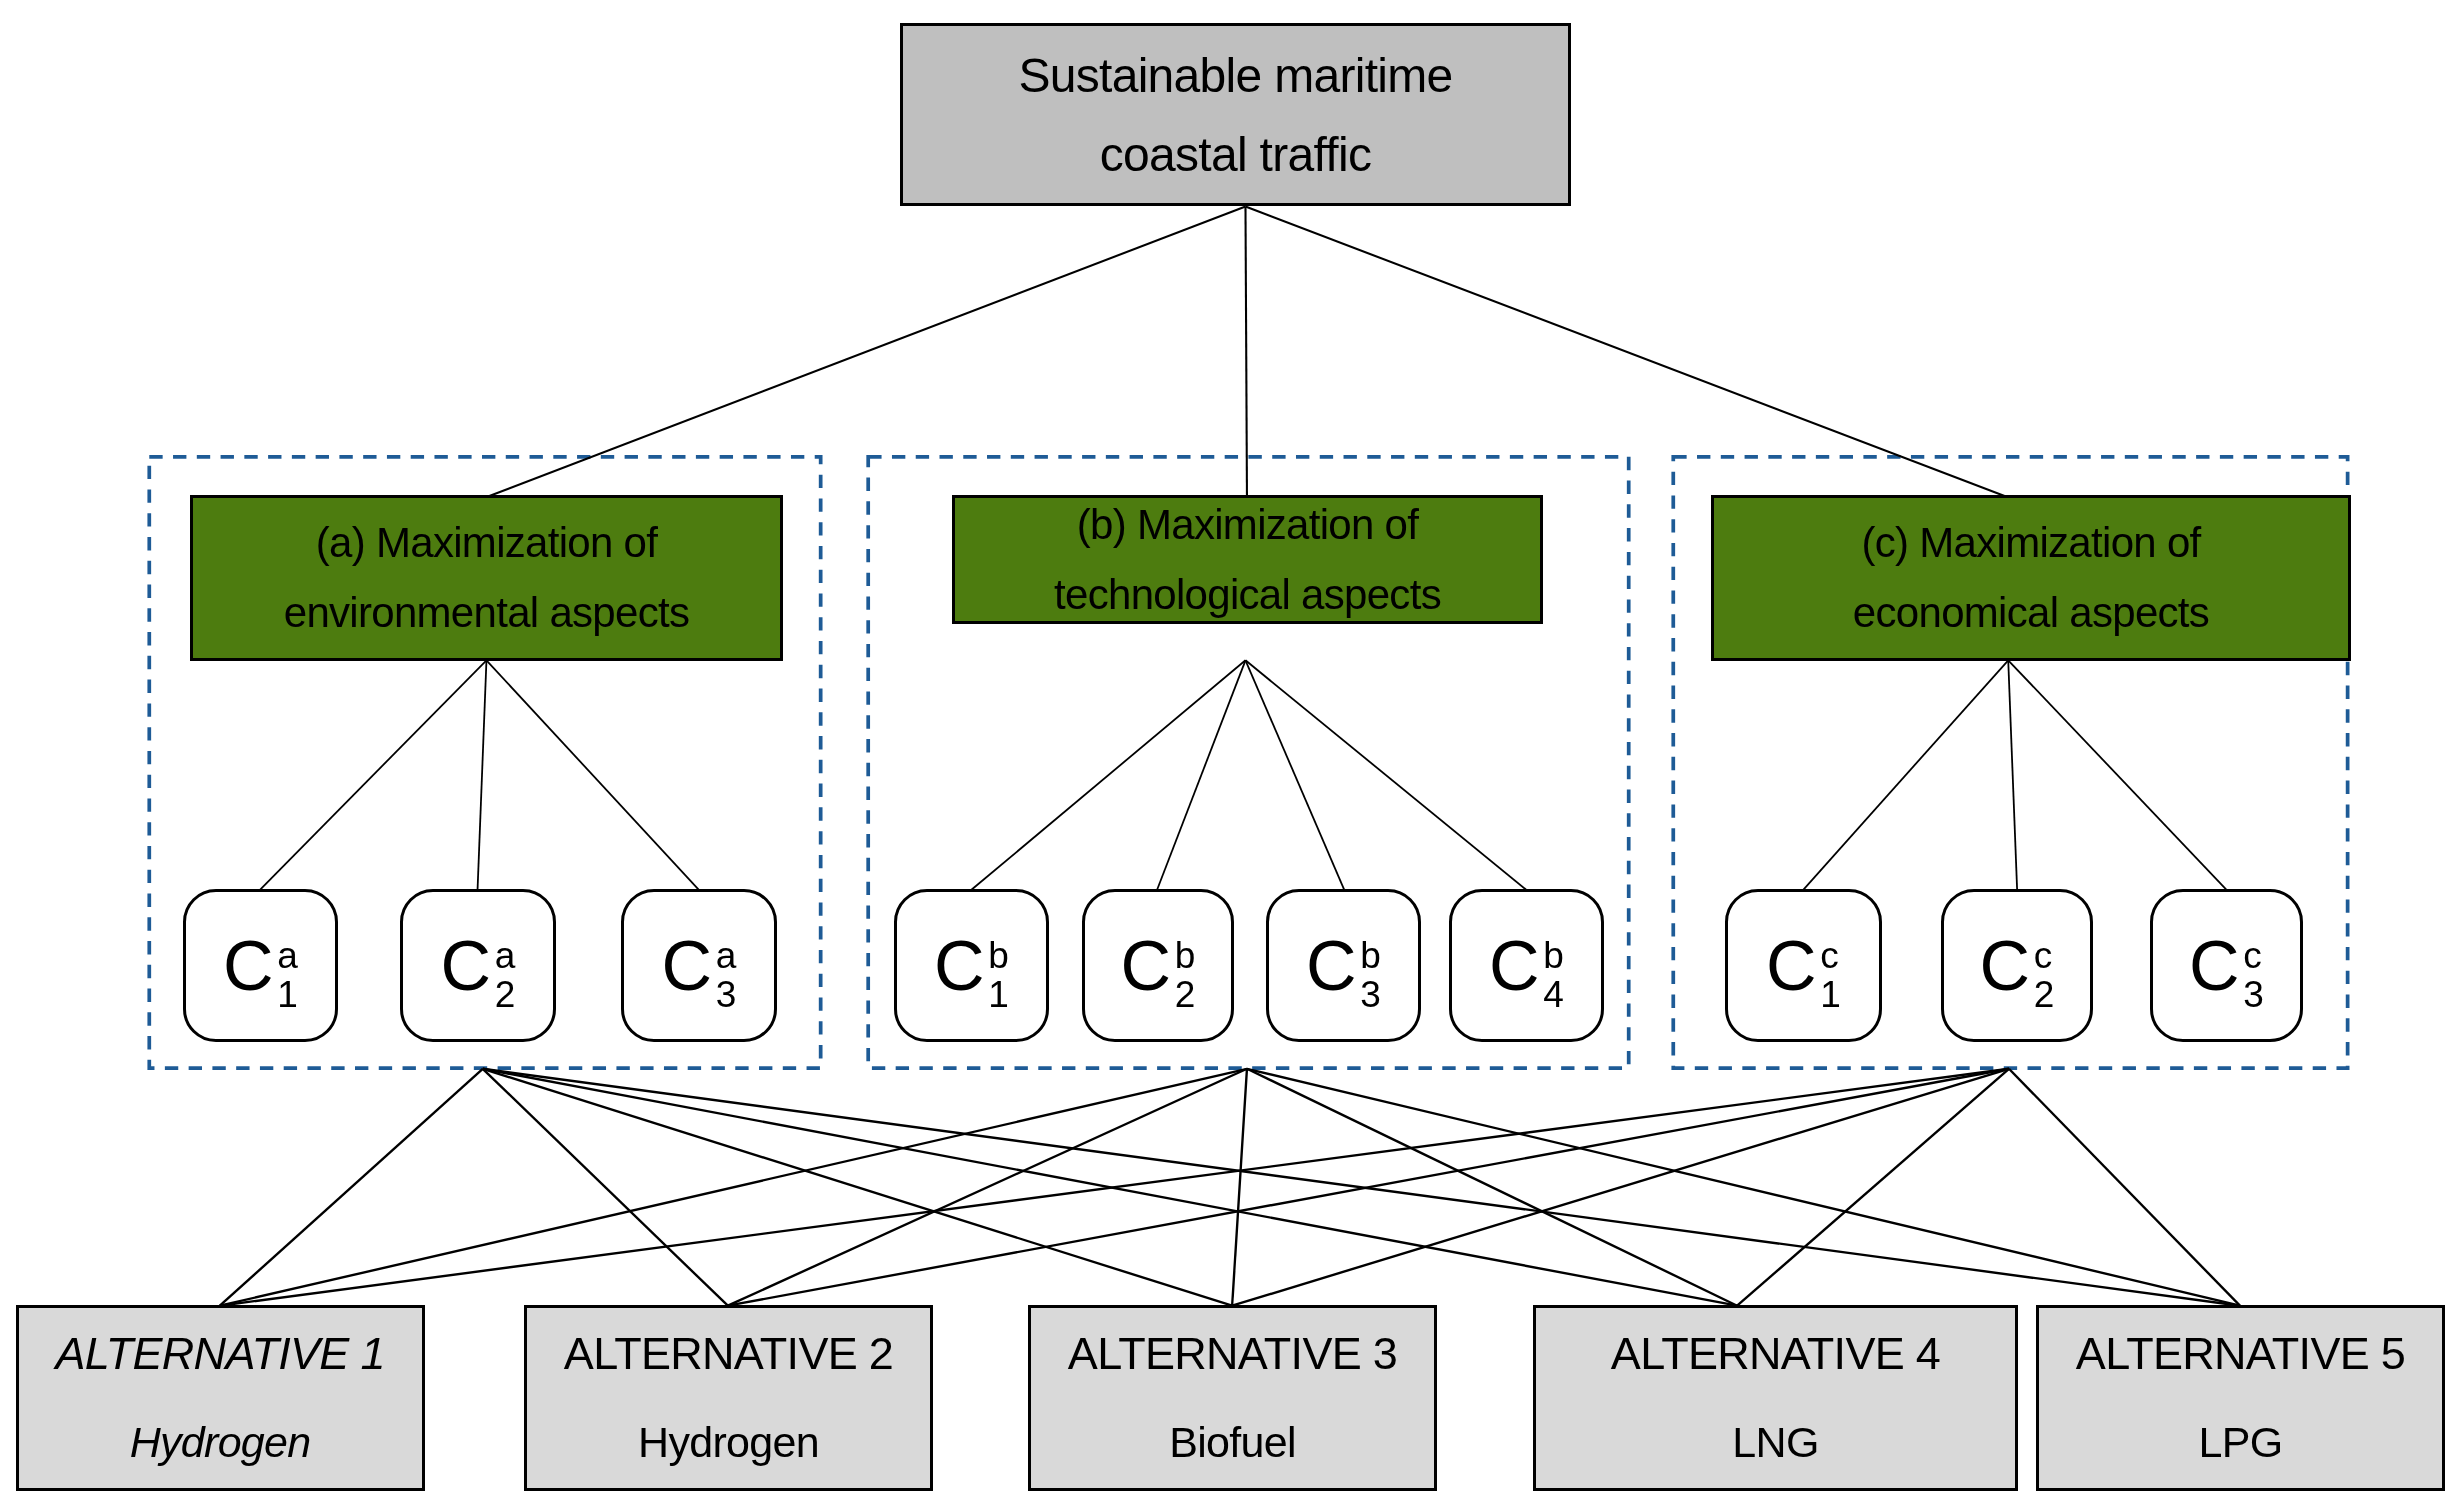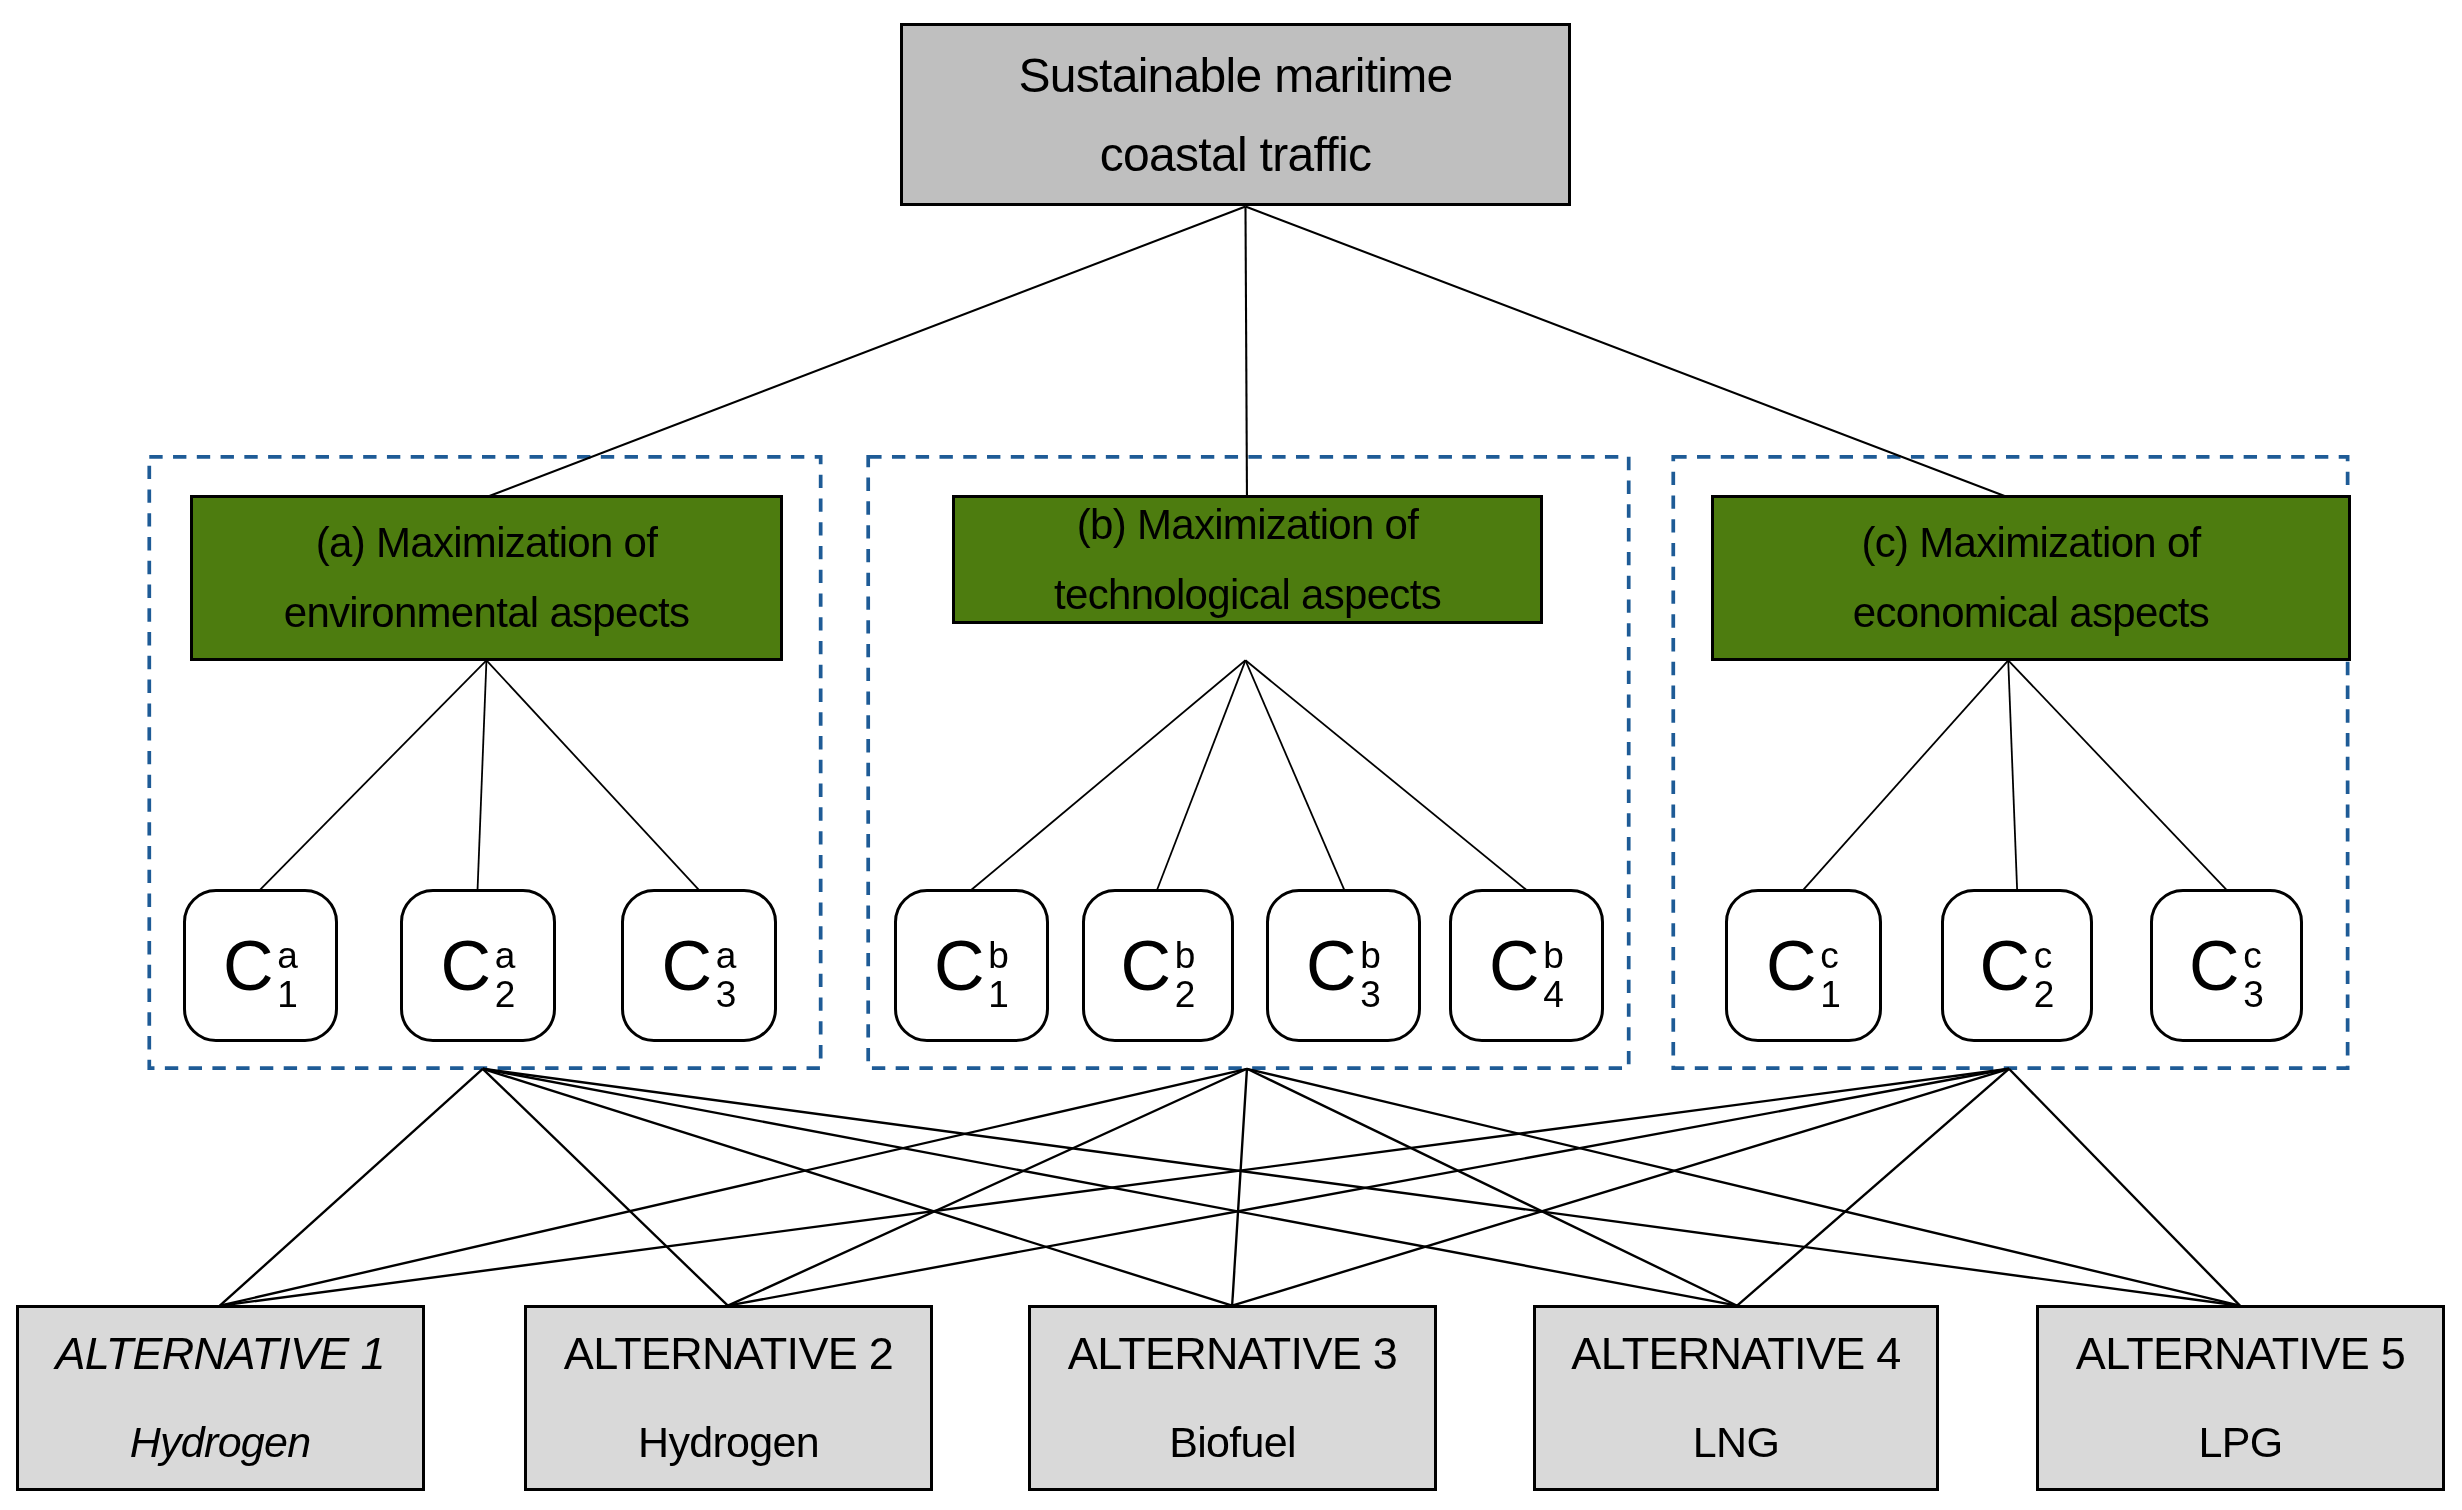--- a/index.html
+++ b/index.html
@@ -187,21 +187,21 @@
     <div class="fuel">Hydrogen</div>
   </div>
   <div class="box alt" style="left:524px;top:1305px;width:409px;height:186px;">
     <div>ALTERNATIVE 2</div>
     <div class="fuel">Hydrogen</div>
   </div>
   <div class="box alt" style="left:1028px;top:1305px;width:409px;height:186px;">
     <div>ALTERNATIVE 3</div>
     <div class="fuel">Biofuel</div>
   </div>
-  <div class="box alt" style="left:1533px;top:1305px;width:406px;height:186px;">
+  <div class="box alt" style="left:1533px;top:1305px;width:485px;height:186px;">
     <div>ALTERNATIVE 4</div>
     <div class="fuel">LNG</div>
   </div>
   <div class="box alt" style="left:2036px;top:1305px;width:409px;height:186px;">
     <div>ALTERNATIVE 5</div>
     <div class="fuel">LPG</div>
   </div>
 
 </div>
 

